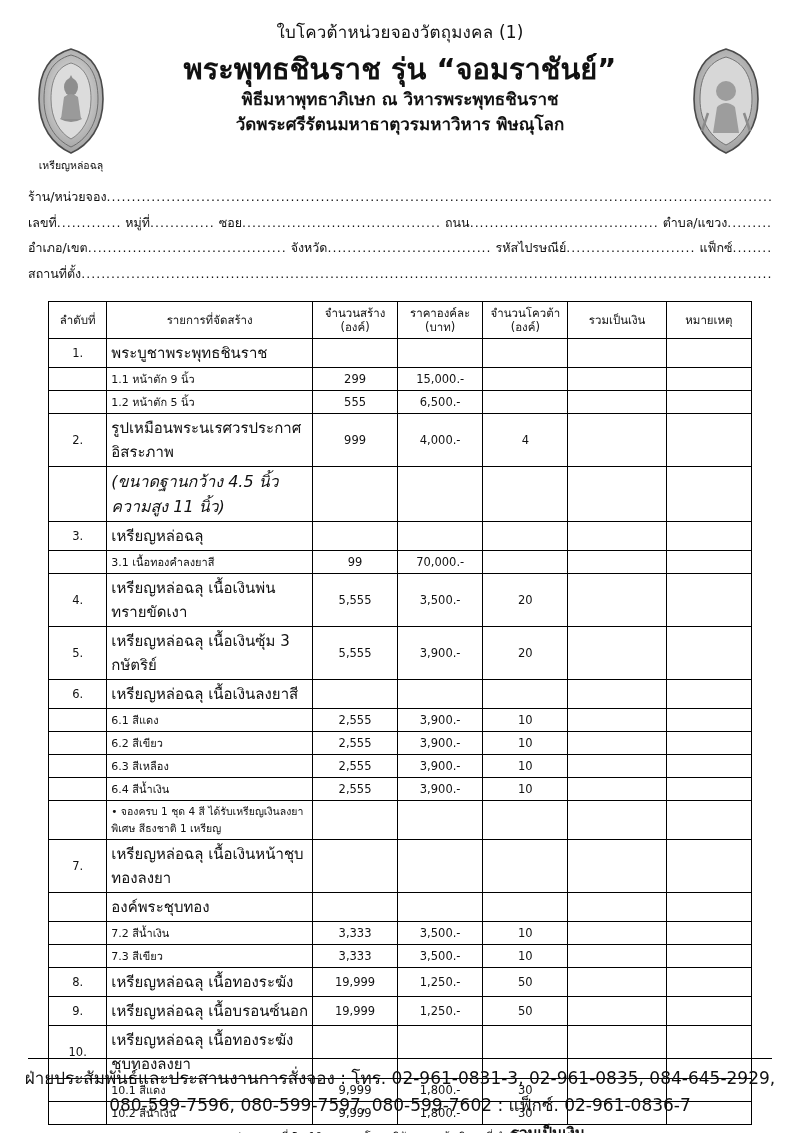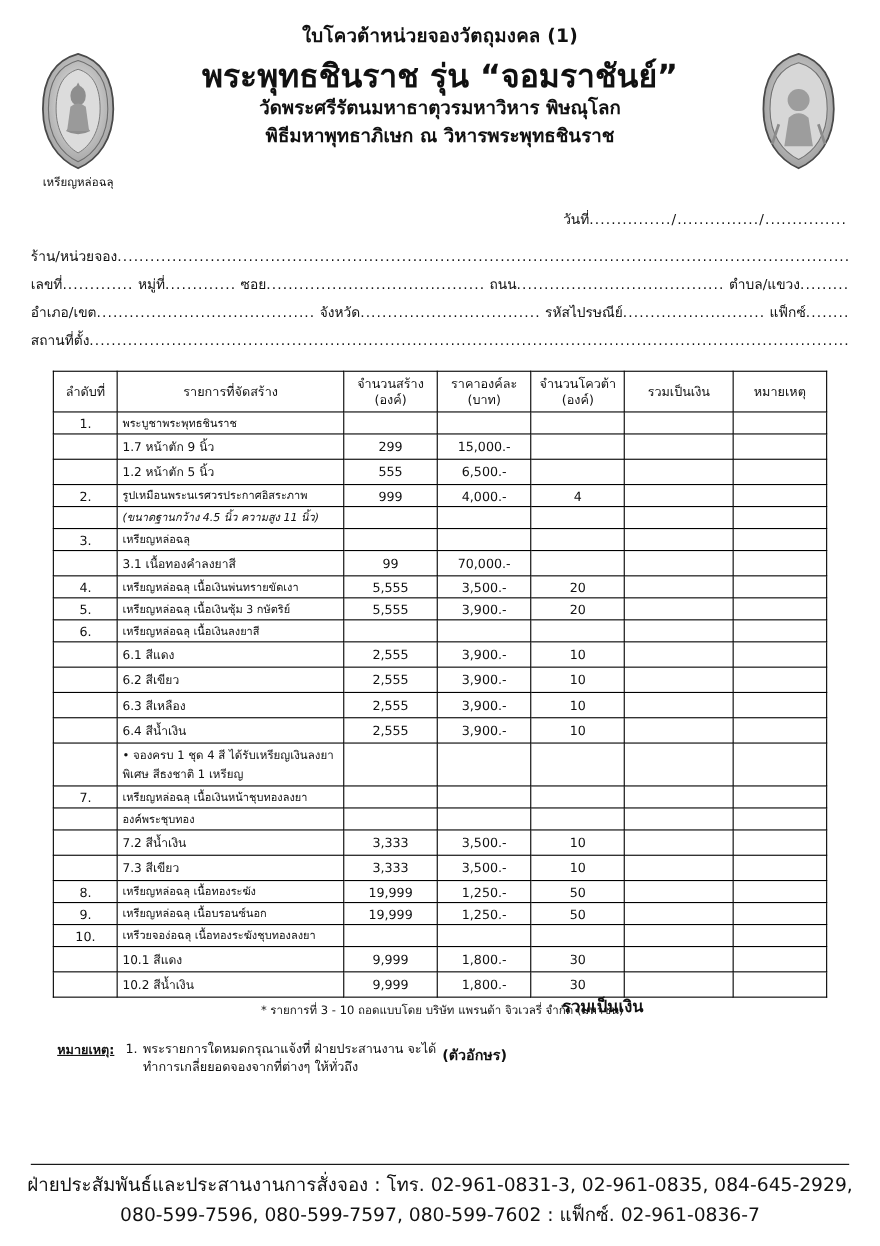--- a/index.html
+++ b/index.html
@@ -20,21 +20,21 @@
     width: 800px;
     height: 1133px;
     padding: 0;
     box-sizing: border-box;
   }
 
   
   .top-title {
     text-align: center;
     font-size: 17px;
-    font-weight: bold;
+    font-weight: normal;
     padding-top: 18px;
     letter-spacing: .2px;
   }
   .header-row {
     display: flex;
     align-items: flex-start;
     justify-content: space-between;
     padding: 2px 28px 0 28px;
   }
   .medal {
@@ -107,23 +107,23 @@
   }
   .c-no     { width: 8%;  text-align: center; }
   .c-desc   { width: 30%; }
   .c-made   { width: 12%; text-align: center; }
   .c-price  { width: 12%; text-align: center; }
   .c-qty    { width: 12%; text-align: center; margin-left: 16px; }
   .c-total  { width: 14%; }
   .c-remark { width: 12%; }
 
   td.num { text-align: center; }
-  .lvl1 { font-size: 10px; }
+  .lvl1 { font-size: 15px; }
   .lvl2 { padding-left: 22px; font-size: 11px; }
-  .small-it { font-style: italic; font-size: 10px; padding-left: 14px; }
+  .small-it { font-style: italic; font-size: 16px; padding-left: 14px; }
   .bullet-row td { font-size: 10.5px; padding-left: 28px; }
 
   .footnote {
     font-size: 10.5px;
     padding: 3px 48px 0 52px;
     text-align: center;
   }
 
   
   .sum-area {
@@ -206,44 +206,41 @@
         <ellipse cx="40" cy="40" rx="7" ry="9" fill="#8e8e8e"></ellipse>
         <path d="M40 28 L43 34 L37 34 Z" fill="#8e8e8e"></path>
         <path d="M29 72 Q40 58 51 72 Q40 78 29 72 Z" fill="#8e8e8e"></path>
         <path d="M33 50 q7 -6 14 0 l3 22 h-20 z" fill="#9a9a9a"></path>
       </svg>
       <div class="medal-caption">เหรียญหล่อฉลุ</div>
     </div>
 
     <div class="header-center">
       <div class="main-title">พระพุทธชินราช รุ่น “จอมราชันย์”</div>
+      <div class="sub-title">พิธีมหาพุทธาภิเษก ณ วิหารพระพุทธชินราช</div>
       <div class="sub-title">วัดพระศรีรัตนมหาธาตุวรมหาวิหาร พิษณุโลก</div>
-      <div class="sub-title">พิธีมหาพุทธาภิเษก ณ วิหารพระพุทธชินราช</div>
     </div>
 
     <div class="medal-right">
       <svg width="80" height="108" viewBox="0 0 80 108">
         <defs>
           <radialGradient id="g2" cx="50%" cy="45%" r="60%">
             <stop offset="0%" stop-color="#efefef"></stop>
             <stop offset="100%" stop-color="#979797"></stop>
           </radialGradient>
         </defs>
         <path d="M40 2 C18 8 8 26 8 52 C8 80 22 98 40 106 C58 98 72 80 72 52 C72 26 62 8 40 2 Z" fill="url(#g2)" stroke="#4a4a4a" stroke-width="1.6"></path>
         <path d="M40 10 C22 15 14 30 14 52 C14 76 26 91 40 98 C54 91 66 76 66 52 C66 30 58 15 40 10 Z" fill="#d7d7d7" stroke="#737373" stroke-width="1"></path>
         <circle cx="40" cy="44" r="10" fill="#9d9d9d"></circle>
         <path d="M31 60 q9 -8 18 0 l4 26 h-26 z" fill="#9d9d9d"></path>
         <path d="M22 66 l-6 18 M58 66 l6 18" stroke="#8b8b8b" stroke-width="2.5" fill="none"></path>
       </svg>
     </div>
   </div>
 
-  <div class="date-line">
-    <span>วันที่</span><span class="dots">...............</span><span class="dots">/...............</span><span class="dots">/...............</span>
-  </div>
 
   <div class="form-block">
     <div class="form-line">
       <span>ร้าน/หน่วยจอง</span><span class="dots">.....................................................................................................................................................................</span>
       
     </div>
     <div class="form-line">
       <span>เลขที่</span><span class="dots">.............</span>
       <span>หมู่ที่</span><span class="dots">.............</span>
       <span>ซอย</span><span class="dots">........................................</span>
@@ -296,21 +293,21 @@
             <td class="c-no num">1.</td>
             <td class="c-desc lvl1">พระบูชาพระพุทธชินราช</td>
             <td class="c-made num"></td>
             <td class="c-price num"></td>
             <td class="c-qty num"></td>
             <td class="c-total"></td>
             <td class="c-remark"></td>
           </tr>
           <tr>
             <td class="c-no num"></td>
-            <td class="c-desc lvl2">1.7  หน้าตัก 9 นิ้ว</td>
+            <td class="c-desc lvl2">1.1  หน้าตัก 9 นิ้ว</td>
             <td class="c-made num">299</td>
             <td class="c-price num">15,000.-</td>
             <td class="c-qty num"></td>
             <td class="c-total"></td>
             <td class="c-remark"></td>
           </tr>
           <tr>
             <td class="c-no num"></td>
             <td class="c-desc lvl2">1.2  หน้าตัก 5 นิ้ว</td>
             <td class="c-made num">555</td>
@@ -476,21 +473,21 @@
             <td class="c-no num">9.</td>
             <td class="c-desc lvl1">เหรียญหล่อฉลุ เนื้อบรอนซ์นอก</td>
             <td class="c-made num">19,999</td>
             <td class="c-price num">1,250.-</td>
             <td class="c-qty num">50</td>
             <td class="c-total"></td>
             <td class="c-remark"></td>
           </tr>
           <tr>
             <td class="c-no num">10.</td>
-            <td class="c-desc lvl1">เหรีวยจอง่อฉลุ เนื้อทองระฆังชุบทองลงยา</td>
+            <td class="c-desc lvl1">เหรียญหล่อฉลุ เนื้อทองระฆังชุบทองลงยา</td>
             <td class="c-made num"></td>
             <td class="c-price num"></td>
             <td class="c-qty num"></td>
             <td class="c-total"></td>
             <td class="c-remark"></td>
           </tr>
           <tr>
             <td class="c-no num"></td>
             <td class="c-desc lvl2">10.1  สีแดง</td>
             <td class="c-made num">9,999</td>

